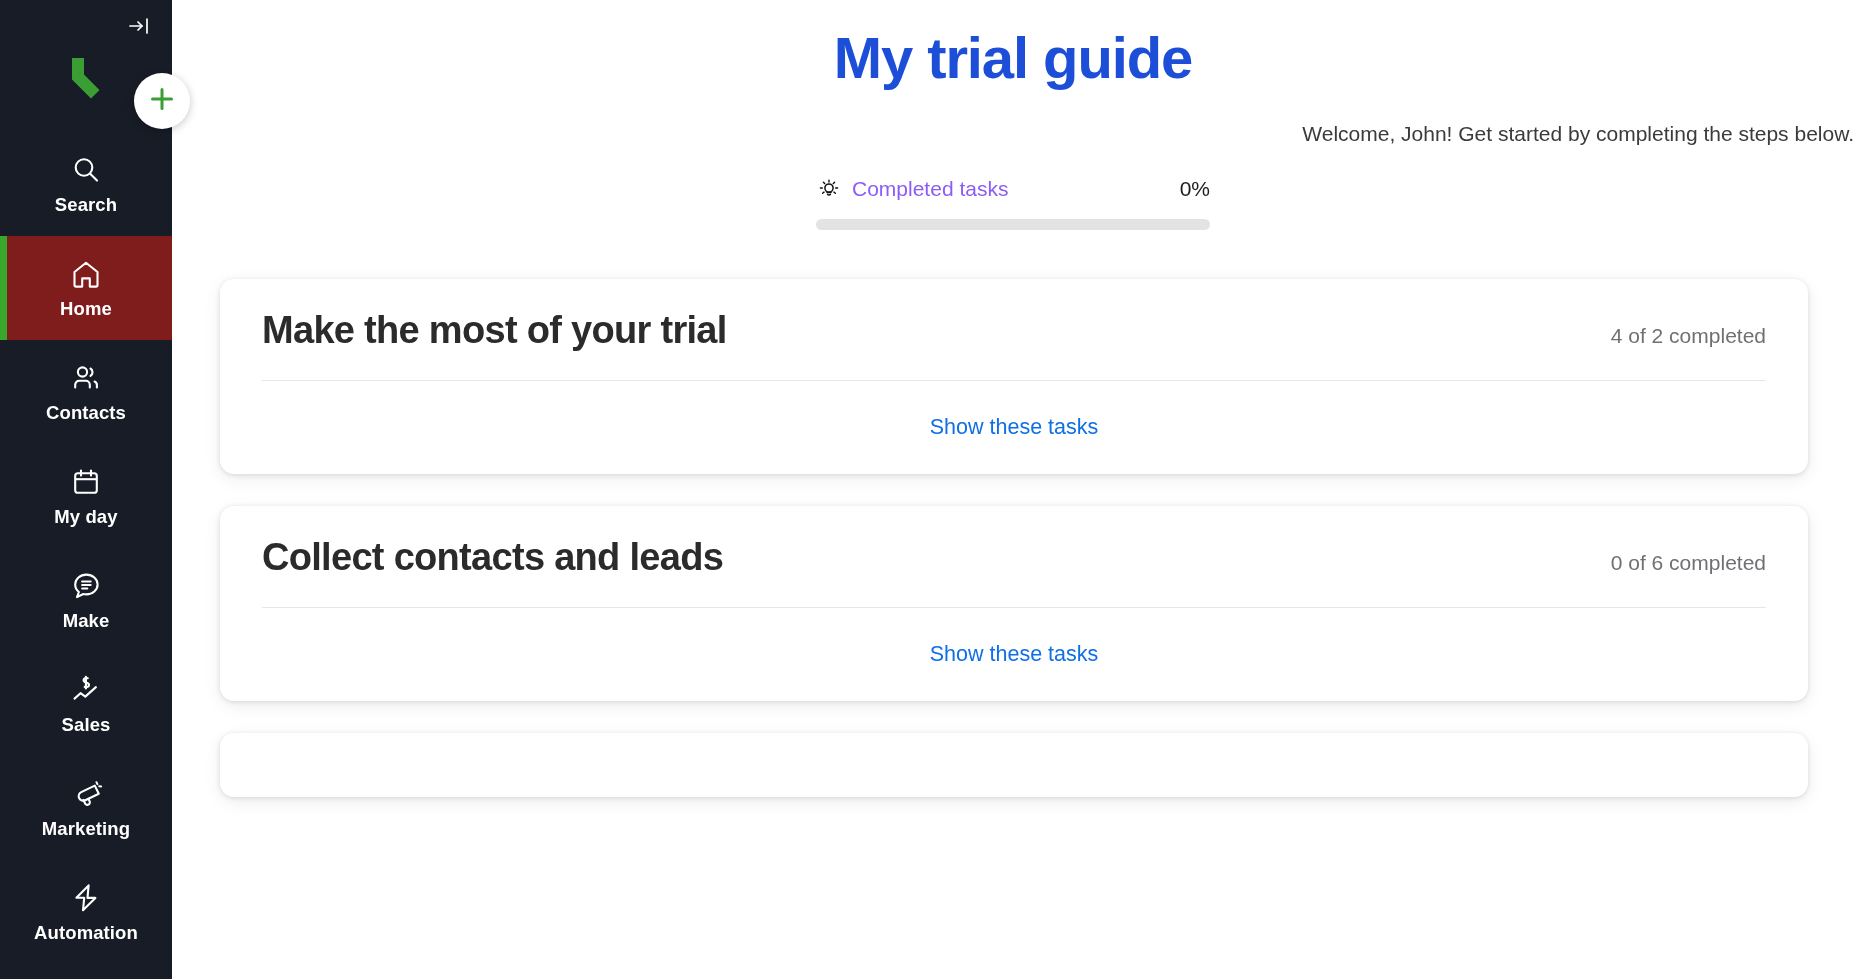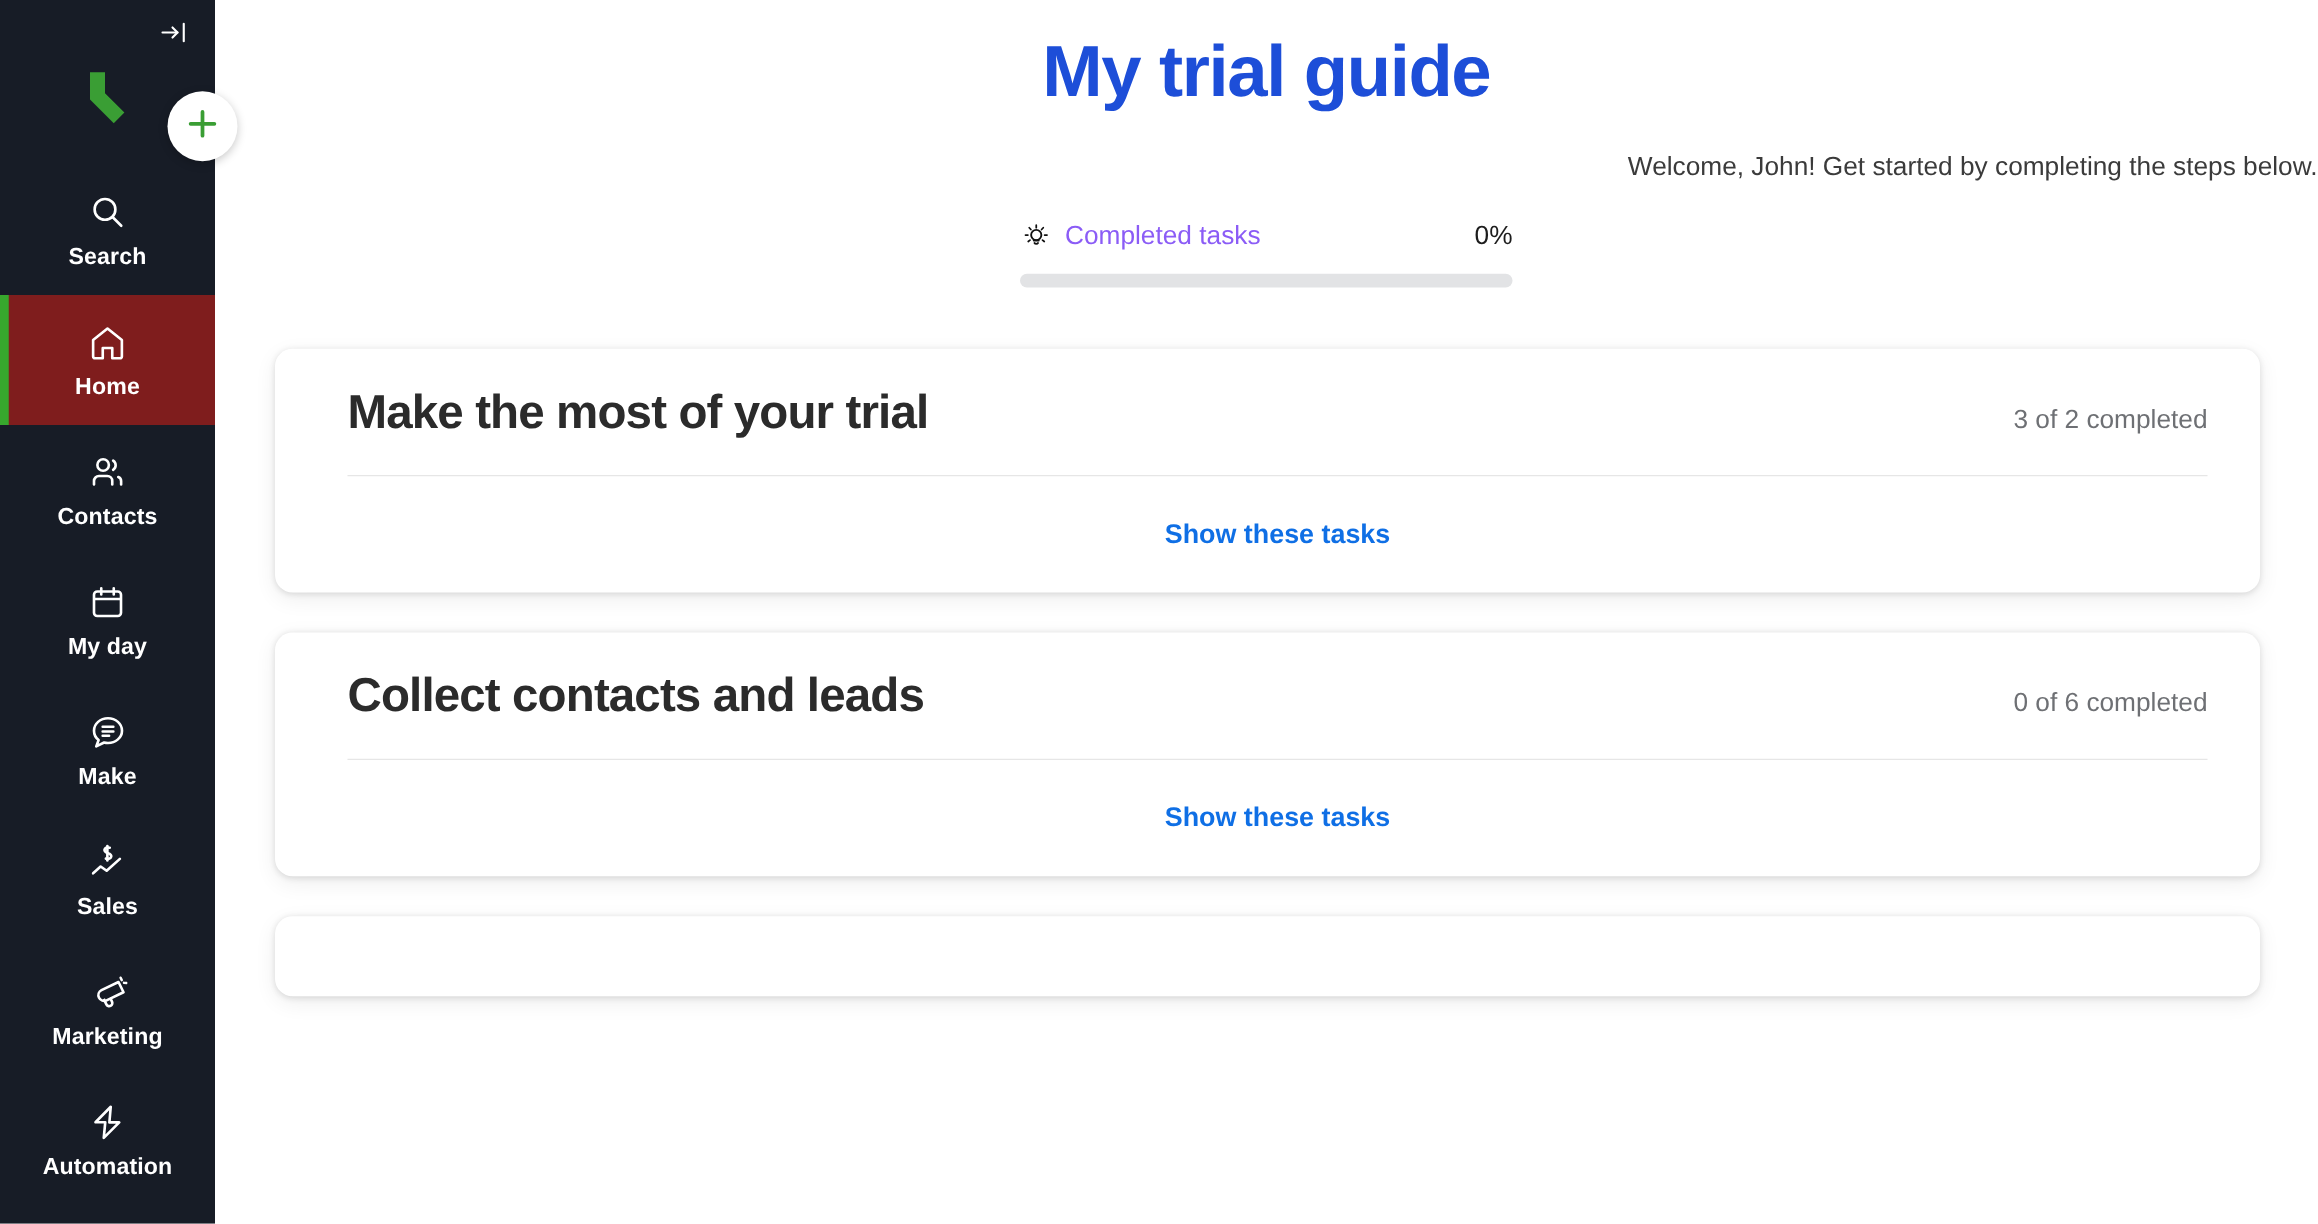--- a/index.html
+++ b/index.html
@@ -173,21 +173,21 @@
     margin-top: 49px;
     padding: 0 46px 0 48px;
     display: flex;
     flex-direction: column;
     gap: 32px;
   }
   .card {
     background: #ffffff;
     border-radius: 14px;
     box-shadow: 0 1px 5px rgba(0,0,0,0.12), 0 5px 18px rgba(0,0,0,0.07);
-    padding: 30px 42px 34px 58px;
+    padding: 30px 42px 34px 42px;
   }
   .card-head {
     display: flex;
     align-items: baseline;
     justify-content: space-between;
     padding-bottom: 28px;
   }
   .card-title {
     font-size: 38px;
     font-weight: bold;
@@ -203,21 +203,21 @@
     height: 1px;
     background: #e6e6e6;
     width: 100%;
   }
   .card-action {
     text-align: center;
     padding-top: 34px;
   }
   .show-link {
     font-size: 21.5px;
-    font-weight: bold;
+    font-weight: normal;
     color: #0f6fe5;
     text-decoration: none;
     cursor: pointer;
   }
   .card.partial {
     padding-bottom: 0;
     height: 64px;
     overflow: hidden;
   }
   .card.partial .card-head { padding-bottom: 0; }
@@ -364,21 +364,21 @@
         <div class="progress-track">
           <div class="progress-fill" id="progress-fill" style="width: 0%;"></div>
         </div>
       </section>
 
       <section class="cards">
 
         <article class="card">
           <div class="card-head">
             <h2 class="card-title">Make the most of your trial</h2>
-            <span class="card-count">3 of 2 completed</span>
+            <span class="card-count">4 of 2 completed</span>
           </div>
           <div class="card-divider"></div>
           <div class="card-action">
             <a class="show-link">Show these tasks</a>
           </div>
         </article>
 
         <article class="card">
           <div class="card-head">
             <h2 class="card-title">Collect contacts and leads</h2>

